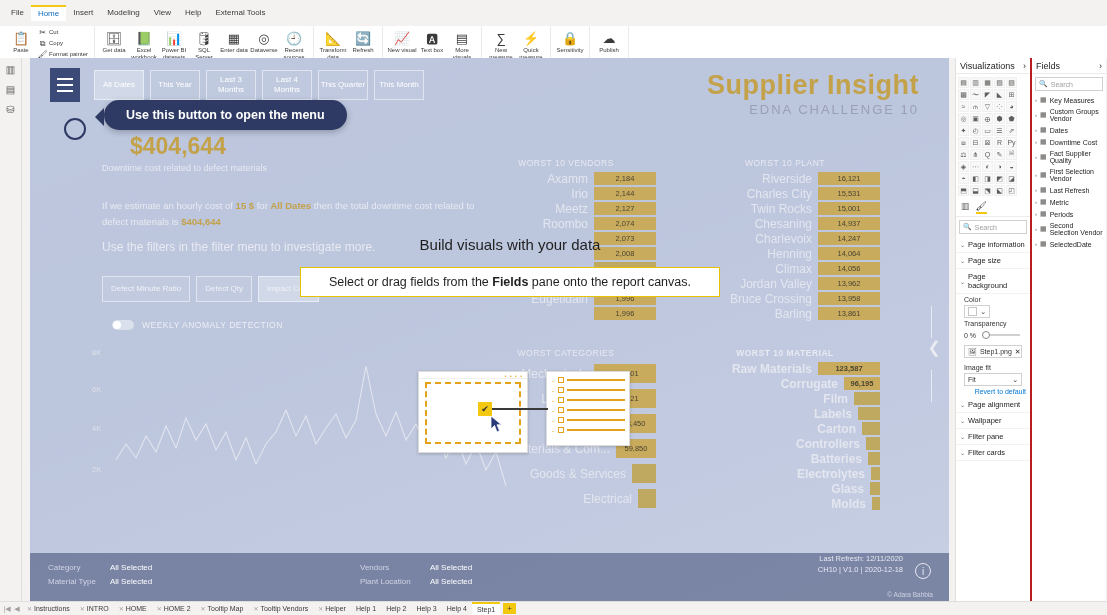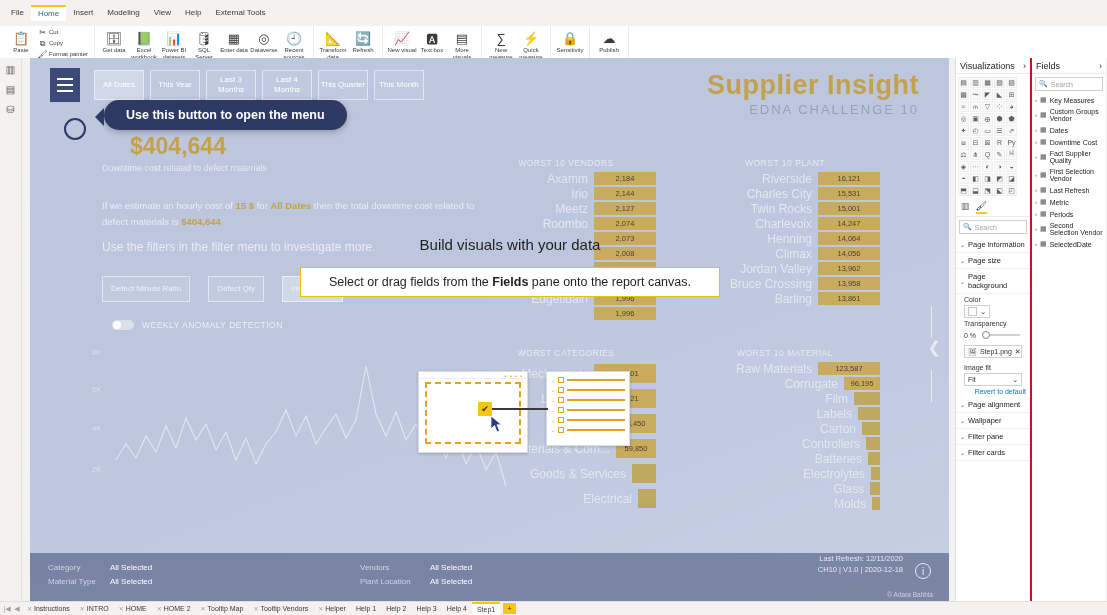--- a/index.html
+++ b/index.html
@@ -151,21 +151,21 @@
   .para1 {
     position:absolute; left: 72px; top: 140px; width: 380px; z-index:2;
     color:#e9eaf2; font-size: 9.5px; line-height:16px;
   }
   .para2 {
     position:absolute; left: 72px; top: 182px; width: 330px; z-index:2;
     color:#e9eaf2; font-size: 12px;
   }
   .bold-y { color:#c3a24a; font-weight:bold; }
 
-  .btnrow { position:absolute; left: 72px; top: 218px; display:flex; gap:18px; z-index:2; }
+  .btnrow { position:absolute; left: 72px; top: 218px; display:flex; gap:6px; z-index:2; }
   .btnrow .b {
     height: 26px; padding: 0 8px;
     border:1px solid rgba(255,255,255,0.5);
     color:#f0f1f6; font-size: 8px;
     display:flex; align-items:center; justify-content:center; text-align:center; line-height:10px;
     background: rgba(255,255,255,0.08);
   }
   .btnrow .b.active { background: rgba(255,255,255,0.32); }
 
   .toggle-row {
@@ -603,20 +603,24 @@
           </div>
         <div class="rowline">
             <div class="nm">Charles City</div>
             <div class="bar">15,531</div>
           </div>
         <div class="rowline">
             <div class="nm">Twin Rocks</div>
             <div class="bar">15,001</div>
           </div>
         <div class="rowline">
+            <div class="nm">Chesaning</div>
+            <div class="bar">14,937</div>
+          </div>
+        <div class="rowline">
             <div class="nm">Charlevoix</div>
             <div class="bar">14,247</div>
           </div>
         <div class="rowline">
             <div class="nm">Henning</div>
             <div class="bar">14,064</div>
           </div>
         <div class="rowline">
             <div class="nm">Climax</div>
             <div class="bar">14,056</div>
@@ -656,21 +660,21 @@
         <div class="rowline" style="height:25px">
             <div class="nm">Goods &amp; Services</div>
             <div class="bar empty" style="height:19px;width:24px"></div>
           </div>
         <div class="rowline" style="height:25px">
             <div class="nm">Electrical</div>
             <div class="bar empty" style="height:19px;width:18px"></div>
           </div>
       </div>
 
-      <div class="panel" style="left:660px; top:290px; width:190px;">
+      <div class="panel" style="left:660px; top:290px; width:190px;font-weight:bold;">
         <div class="phead">WORST 10 MATERIAL</div>
         <div class="rowline">
             <div class="nm">Raw Materials</div>
             <div class="bar">123,587</div>
           </div>
         <div class="rowline">
             <div class="nm">Corrugate</div>
             <div class="bar" style="width:36px">96,195</div>
           </div>
         <div class="rowline">

